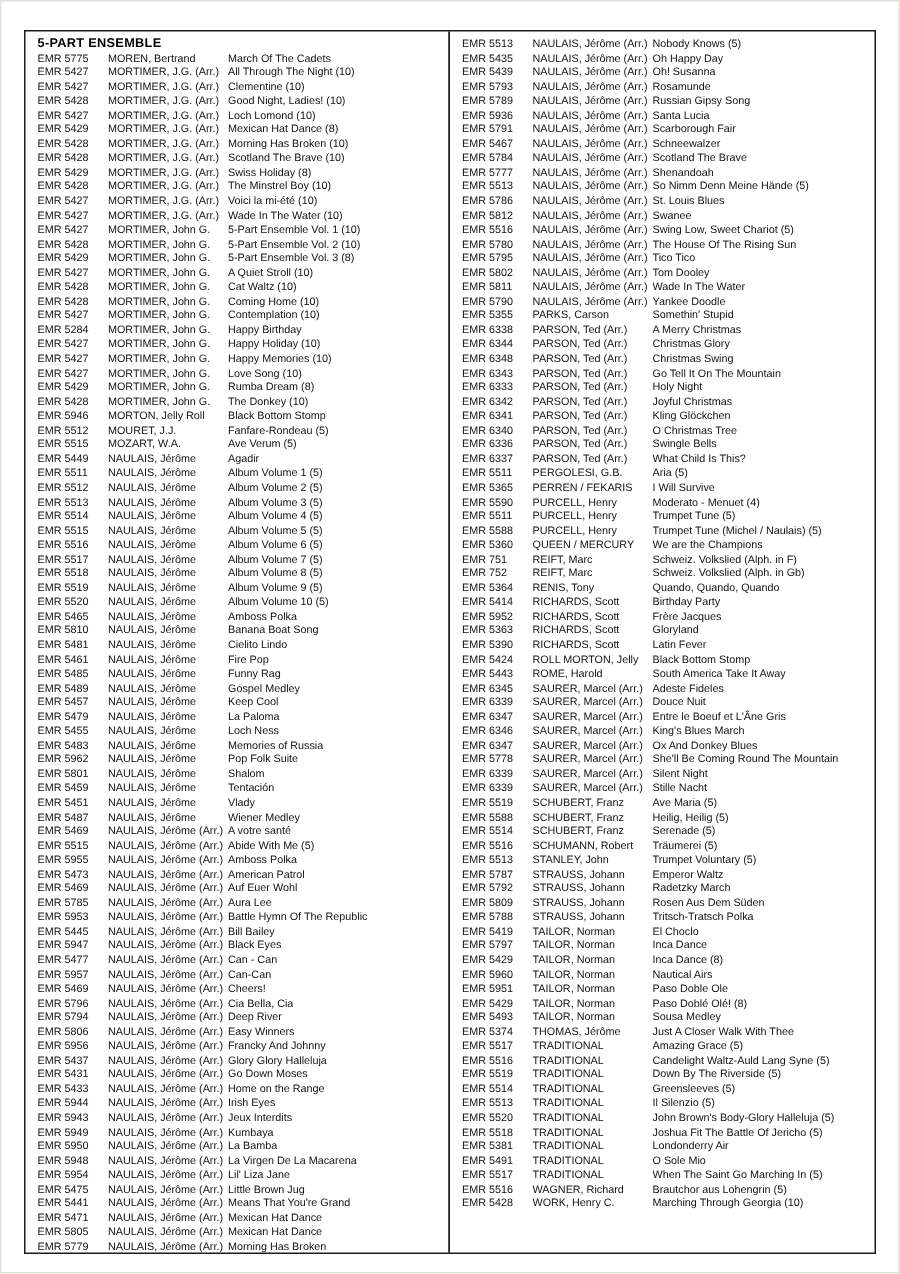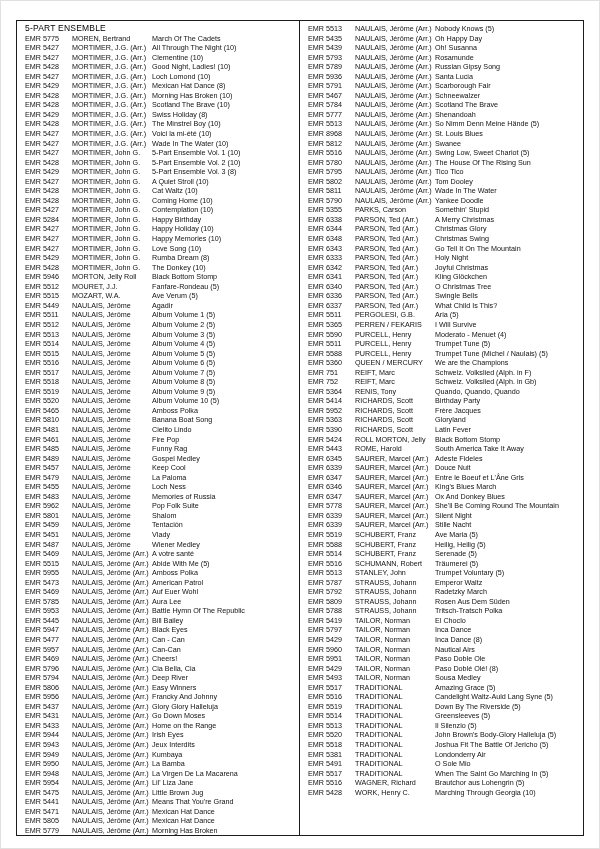--- a/index.html
+++ b/index.html
@@ -26,21 +26,21 @@
   .col{
     width:50%;
     box-sizing:border-box;
     padding:3px 4px 0 8px;
     overflow:hidden;
   }
   .col-left{border-right:1px solid #1c1c1c;}
   .col-right{border-left:1px solid #1c1c1c;margin-left:-1px;}
   .section-header{
     font-size:8.5px;
-    font-weight:normal;
+    font-weight:bold;
     letter-spacing:.2px;
     color:#000;
     line-height:9.55px;
     white-space:nowrap;
   }
   .row{
     display:flex;
     line-height:9.55px;
     font-size:7.2px;
     color:#111;
@@ -528,21 +528,21 @@
           <span class="cell-id">EMR 5777</span>
           <span class="cell-composer">NAULAIS, Jérôme (Arr.)</span>
           <span class="cell-title">Shenandoah</span>
         </div>
         <div class="row">
           <span class="cell-id">EMR 5513</span>
           <span class="cell-composer">NAULAIS, Jérôme (Arr.)</span>
           <span class="cell-title">So Nimm Denn Meine Hände (5)</span>
         </div>
         <div class="row">
-          <span class="cell-id">EMR 8968</span>
+          <span class="cell-id">EMR 5786</span>
           <span class="cell-composer">NAULAIS, Jérôme (Arr.)</span>
           <span class="cell-title">St. Louis Blues</span>
         </div>
         <div class="row">
           <span class="cell-id">EMR 5812</span>
           <span class="cell-composer">NAULAIS, Jérôme (Arr.)</span>
           <span class="cell-title">Swanee</span>
         </div>
         <div class="row">
           <span class="cell-id">EMR 5516</span>
@@ -816,20 +816,25 @@
         </div>
         <div class="row">
           <span class="cell-id">EMR 5429</span>
           <span class="cell-composer">TAILOR, Norman</span>
           <span class="cell-title">Paso Doblé Olé! (8)</span>
         </div>
         <div class="row">
           <span class="cell-id">EMR 5493</span>
           <span class="cell-composer">TAILOR, Norman</span>
           <span class="cell-title">Sousa Medley</span>
+        </div>
+        <div class="row">
+          <span class="cell-id">EMR 5374</span>
+          <span class="cell-composer">THOMAS, Jérôme</span>
+          <span class="cell-title">Just A Closer Walk With Thee</span>
         </div>
         <div class="row">
           <span class="cell-id">EMR 5517</span>
           <span class="cell-composer">TRADITIONAL</span>
           <span class="cell-title">Amazing Grace (5)</span>
         </div>
         <div class="row">
           <span class="cell-id">EMR 5516</span>
           <span class="cell-composer">TRADITIONAL</span>
           <span class="cell-title">Candelight Waltz-Auld Lang Syne (5)</span>

